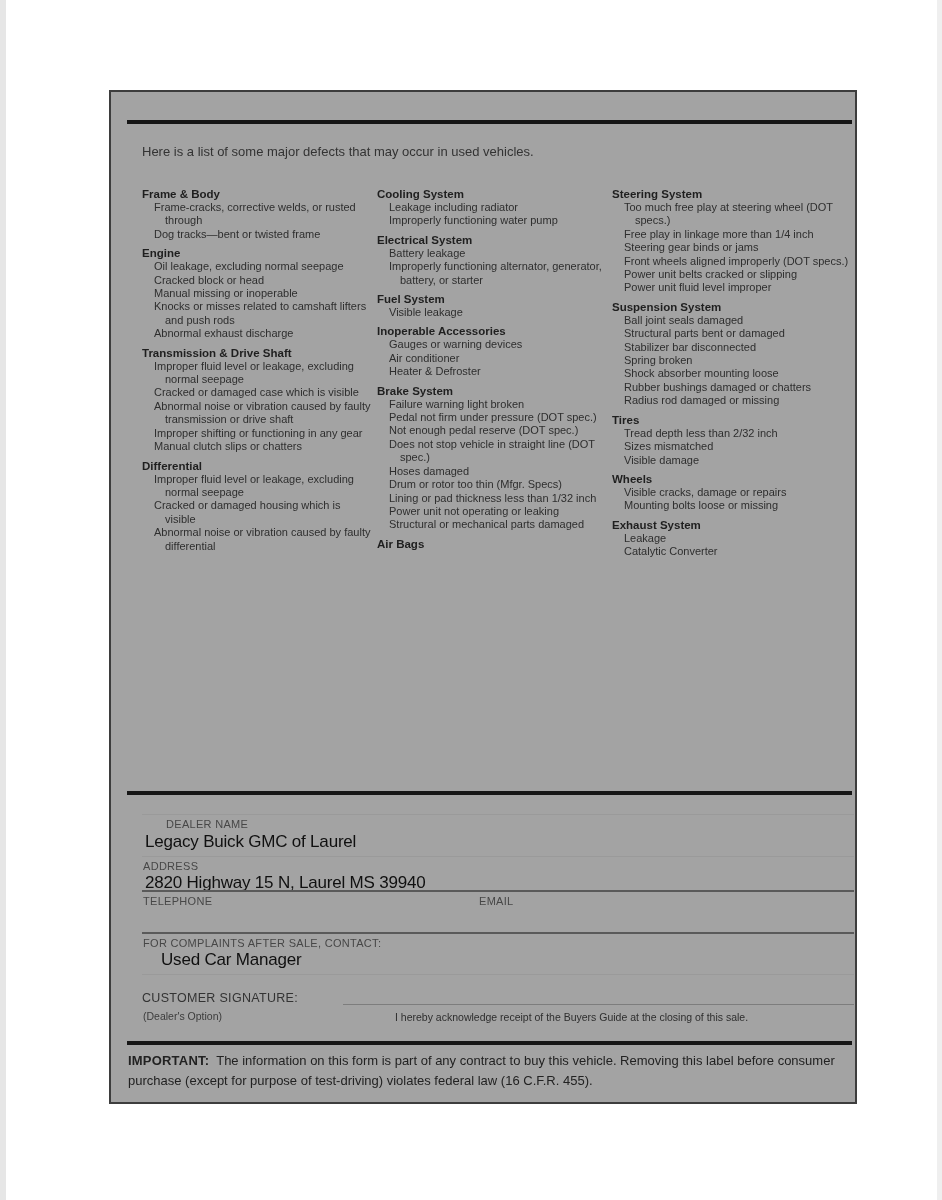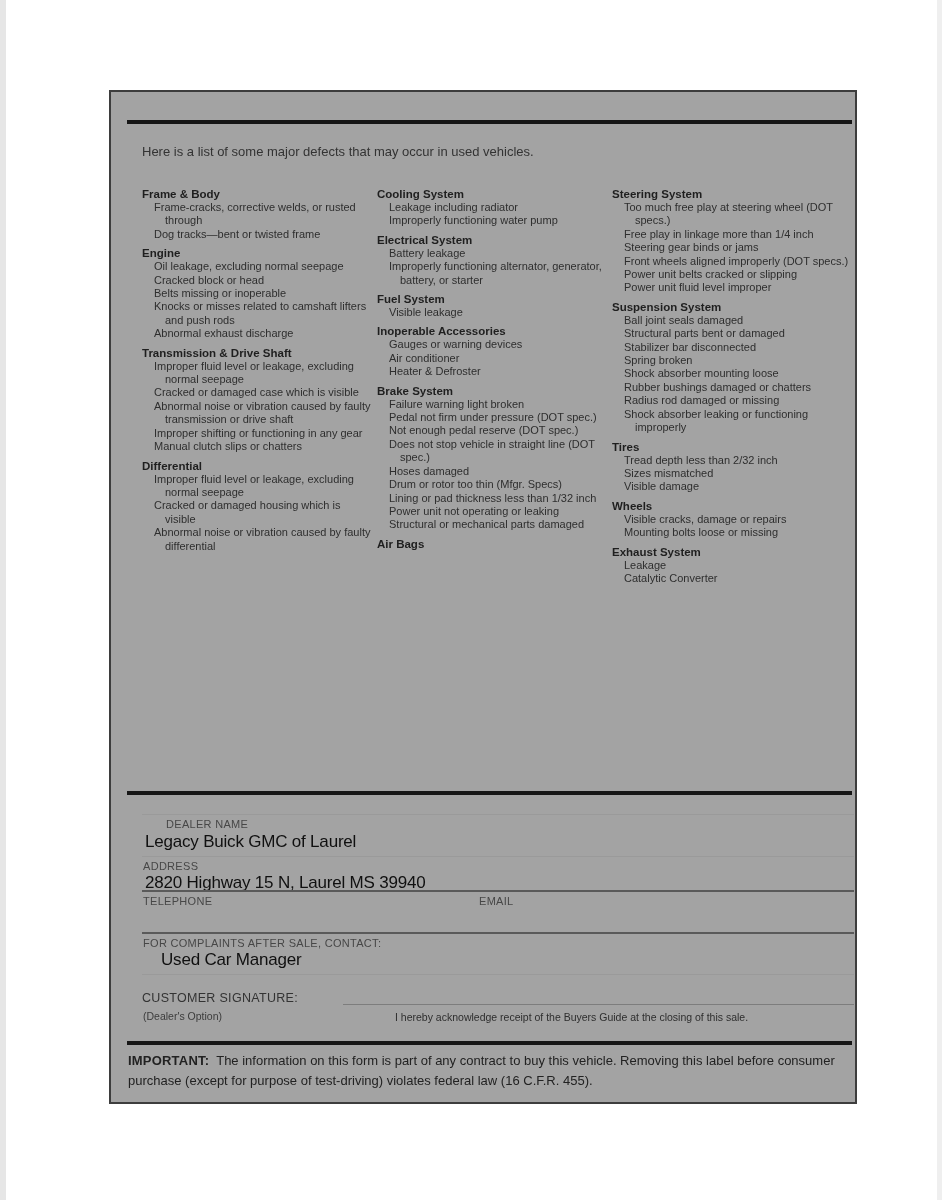--- a/index.html
+++ b/index.html
@@ -106,21 +106,21 @@
 
   <div class="intro">Here is a list of some major defects that may occur in used vehicles.</div>
 
   <div class="col col-1">
       <div class="sec-heading">Frame &amp; Body</div>
       <div class="sec-item">Frame-cracks, corrective welds, or rusted through</div>
       <div class="sec-item">Dog tracks—bent or twisted frame</div>
       <div class="sec-heading">Engine</div>
       <div class="sec-item">Oil leakage, excluding normal seepage</div>
       <div class="sec-item">Cracked block or head</div>
-      <div class="sec-item">Belts missing or inoperable</div>
+      <div class="sec-item">Manual missing or inoperable</div>
       <div class="sec-item">Knocks or misses related to camshaft lifters and push rods</div>
       <div class="sec-item">Abnormal exhaust discharge</div>
       <div class="sec-heading">Transmission &amp; Drive Shaft</div>
       <div class="sec-item">Improper fluid level or leakage, excluding normal seepage</div>
       <div class="sec-item">Cracked or damaged case which is visible</div>
       <div class="sec-item">Abnormal noise or vibration caused by faulty transmission or drive shaft</div>
       <div class="sec-item">Improper shifting or functioning in any gear</div>
       <div class="sec-item">Manual clutch slips or chatters</div>
       <div class="sec-heading">Differential</div>
       <div class="sec-item">Improper fluid level or leakage, excluding normal seepage</div>
@@ -161,21 +161,20 @@
       <div class="sec-item">Power unit belts cracked or slipping</div>
       <div class="sec-item">Power unit fluid level improper</div>
       <div class="sec-heading">Suspension System</div>
       <div class="sec-item">Ball joint seals damaged</div>
       <div class="sec-item">Structural parts bent or damaged</div>
       <div class="sec-item">Stabilizer bar disconnected</div>
       <div class="sec-item">Spring broken</div>
       <div class="sec-item">Shock absorber mounting loose</div>
       <div class="sec-item">Rubber bushings damaged or chatters</div>
       <div class="sec-item">Radius rod damaged or missing</div>
-      <div class="sec-item">Shock absorber leaking or functioning improperly</div>
       <div class="sec-heading">Tires</div>
       <div class="sec-item">Tread depth less than 2/32 inch</div>
       <div class="sec-item">Sizes mismatched</div>
       <div class="sec-item">Visible damage</div>
       <div class="sec-heading">Wheels</div>
       <div class="sec-item">Visible cracks, damage or repairs</div>
       <div class="sec-item">Mounting bolts loose or missing</div>
       <div class="sec-heading">Exhaust System</div>
       <div class="sec-item">Leakage</div>
       <div class="sec-item">Catalytic Converter</div>

